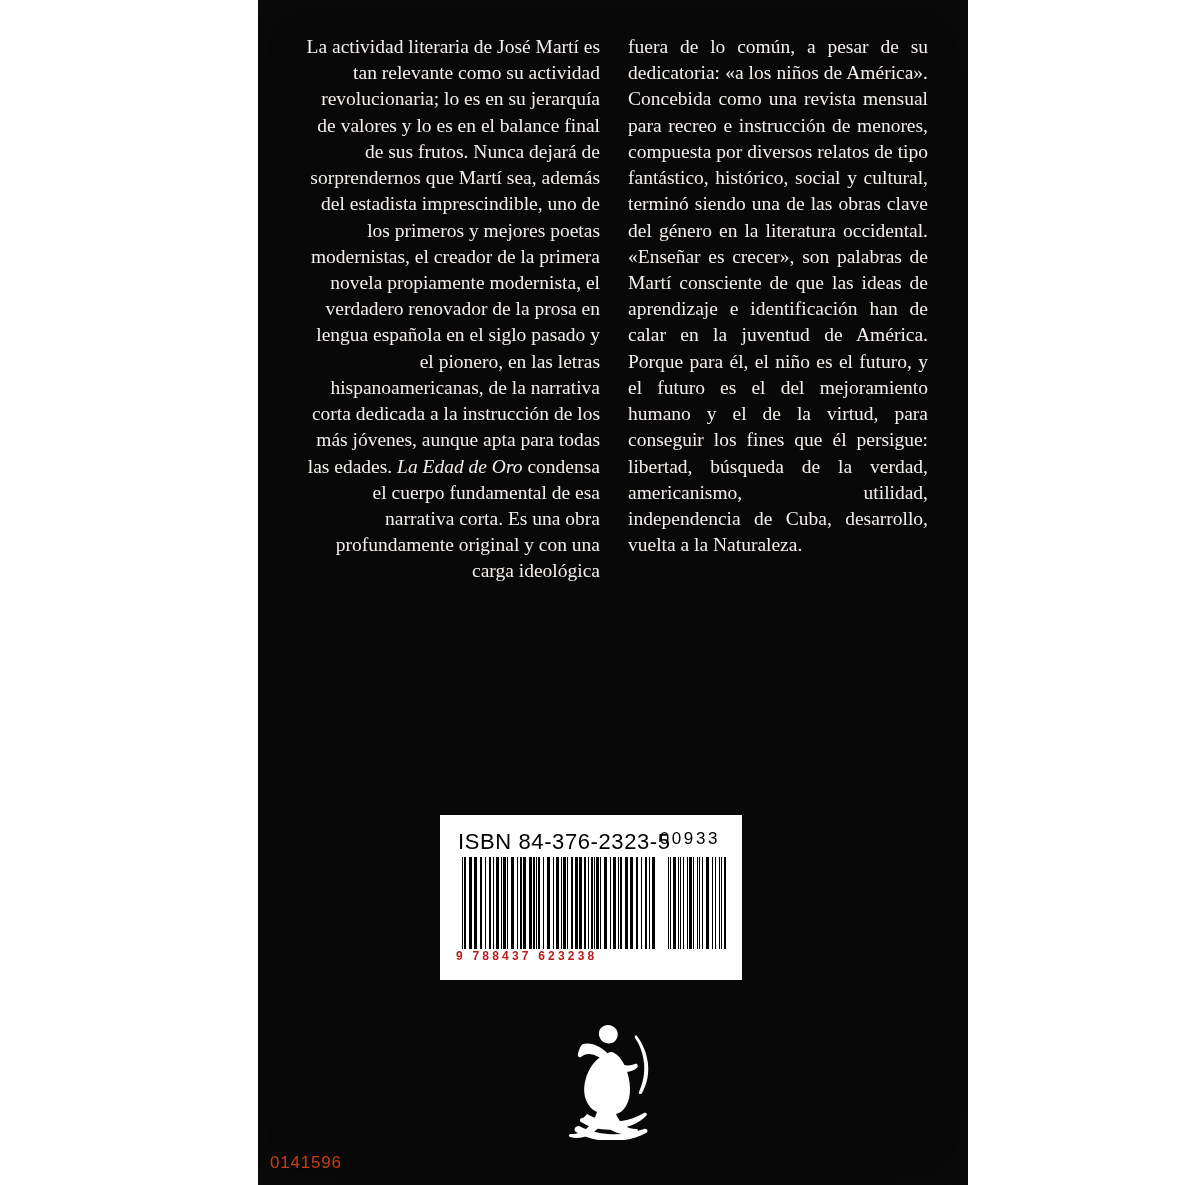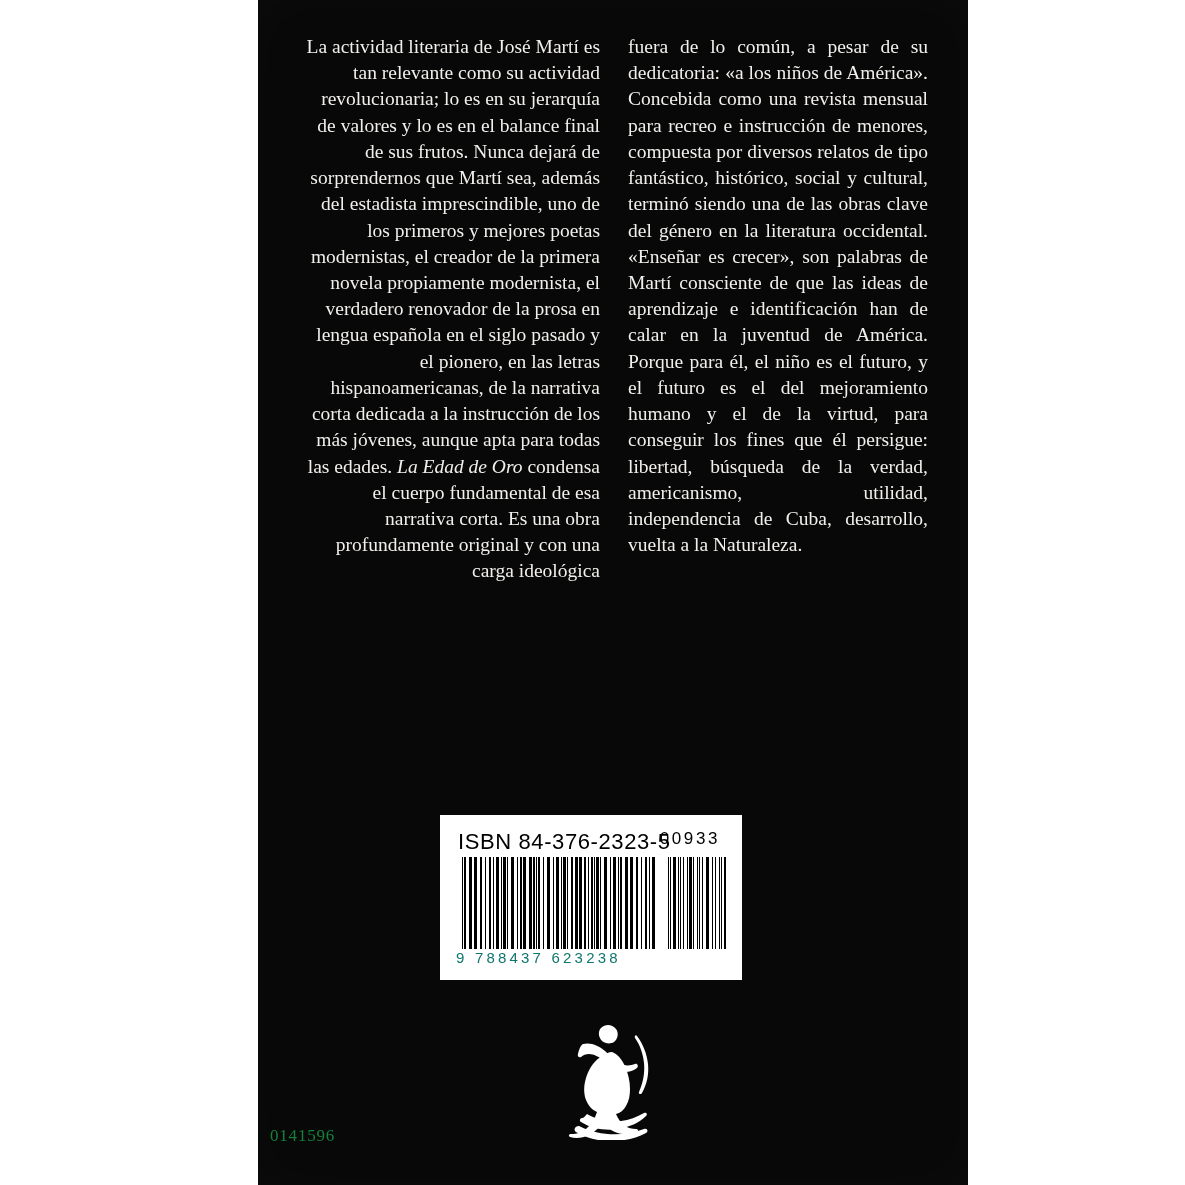--- a/index.html
+++ b/index.html
@@ -107,39 +107,40 @@
     top: 0;
     height: 100%;
     background: #000;
   }
   .ean-digits {
     position: absolute;
     left: 16px;
     top: 134px;
     width: 210px;
     font-family: "Liberation Sans", sans-serif;
-    font-size: 15px;
+    font-size: 12px;
     letter-spacing: 3.2px;
-    color: #0f766e;
+    color: #b91c1c;
+    font-weight: bold;
   }
   
   .logo {
     position: absolute;
     left: 50%;
     transform: translateX(-50%);
     top: 1022px;
     width: 96px;
     height: 118px;
   }
   .code-bottom {
     position: absolute;
     left: 12px;
-    bottom: 39px;
-    color: #15803d;
-    font-family: Liberation Serif, serif;
+    bottom: 12px;
+    color: #c2410c;
+    font-family: Liberation Sans, sans-serif;
     font-size: 17px;
     letter-spacing: 0.8px;
   }
 </style>
 </head>
 <body>
 
 <div class="page">
 
   <div class="cover">

